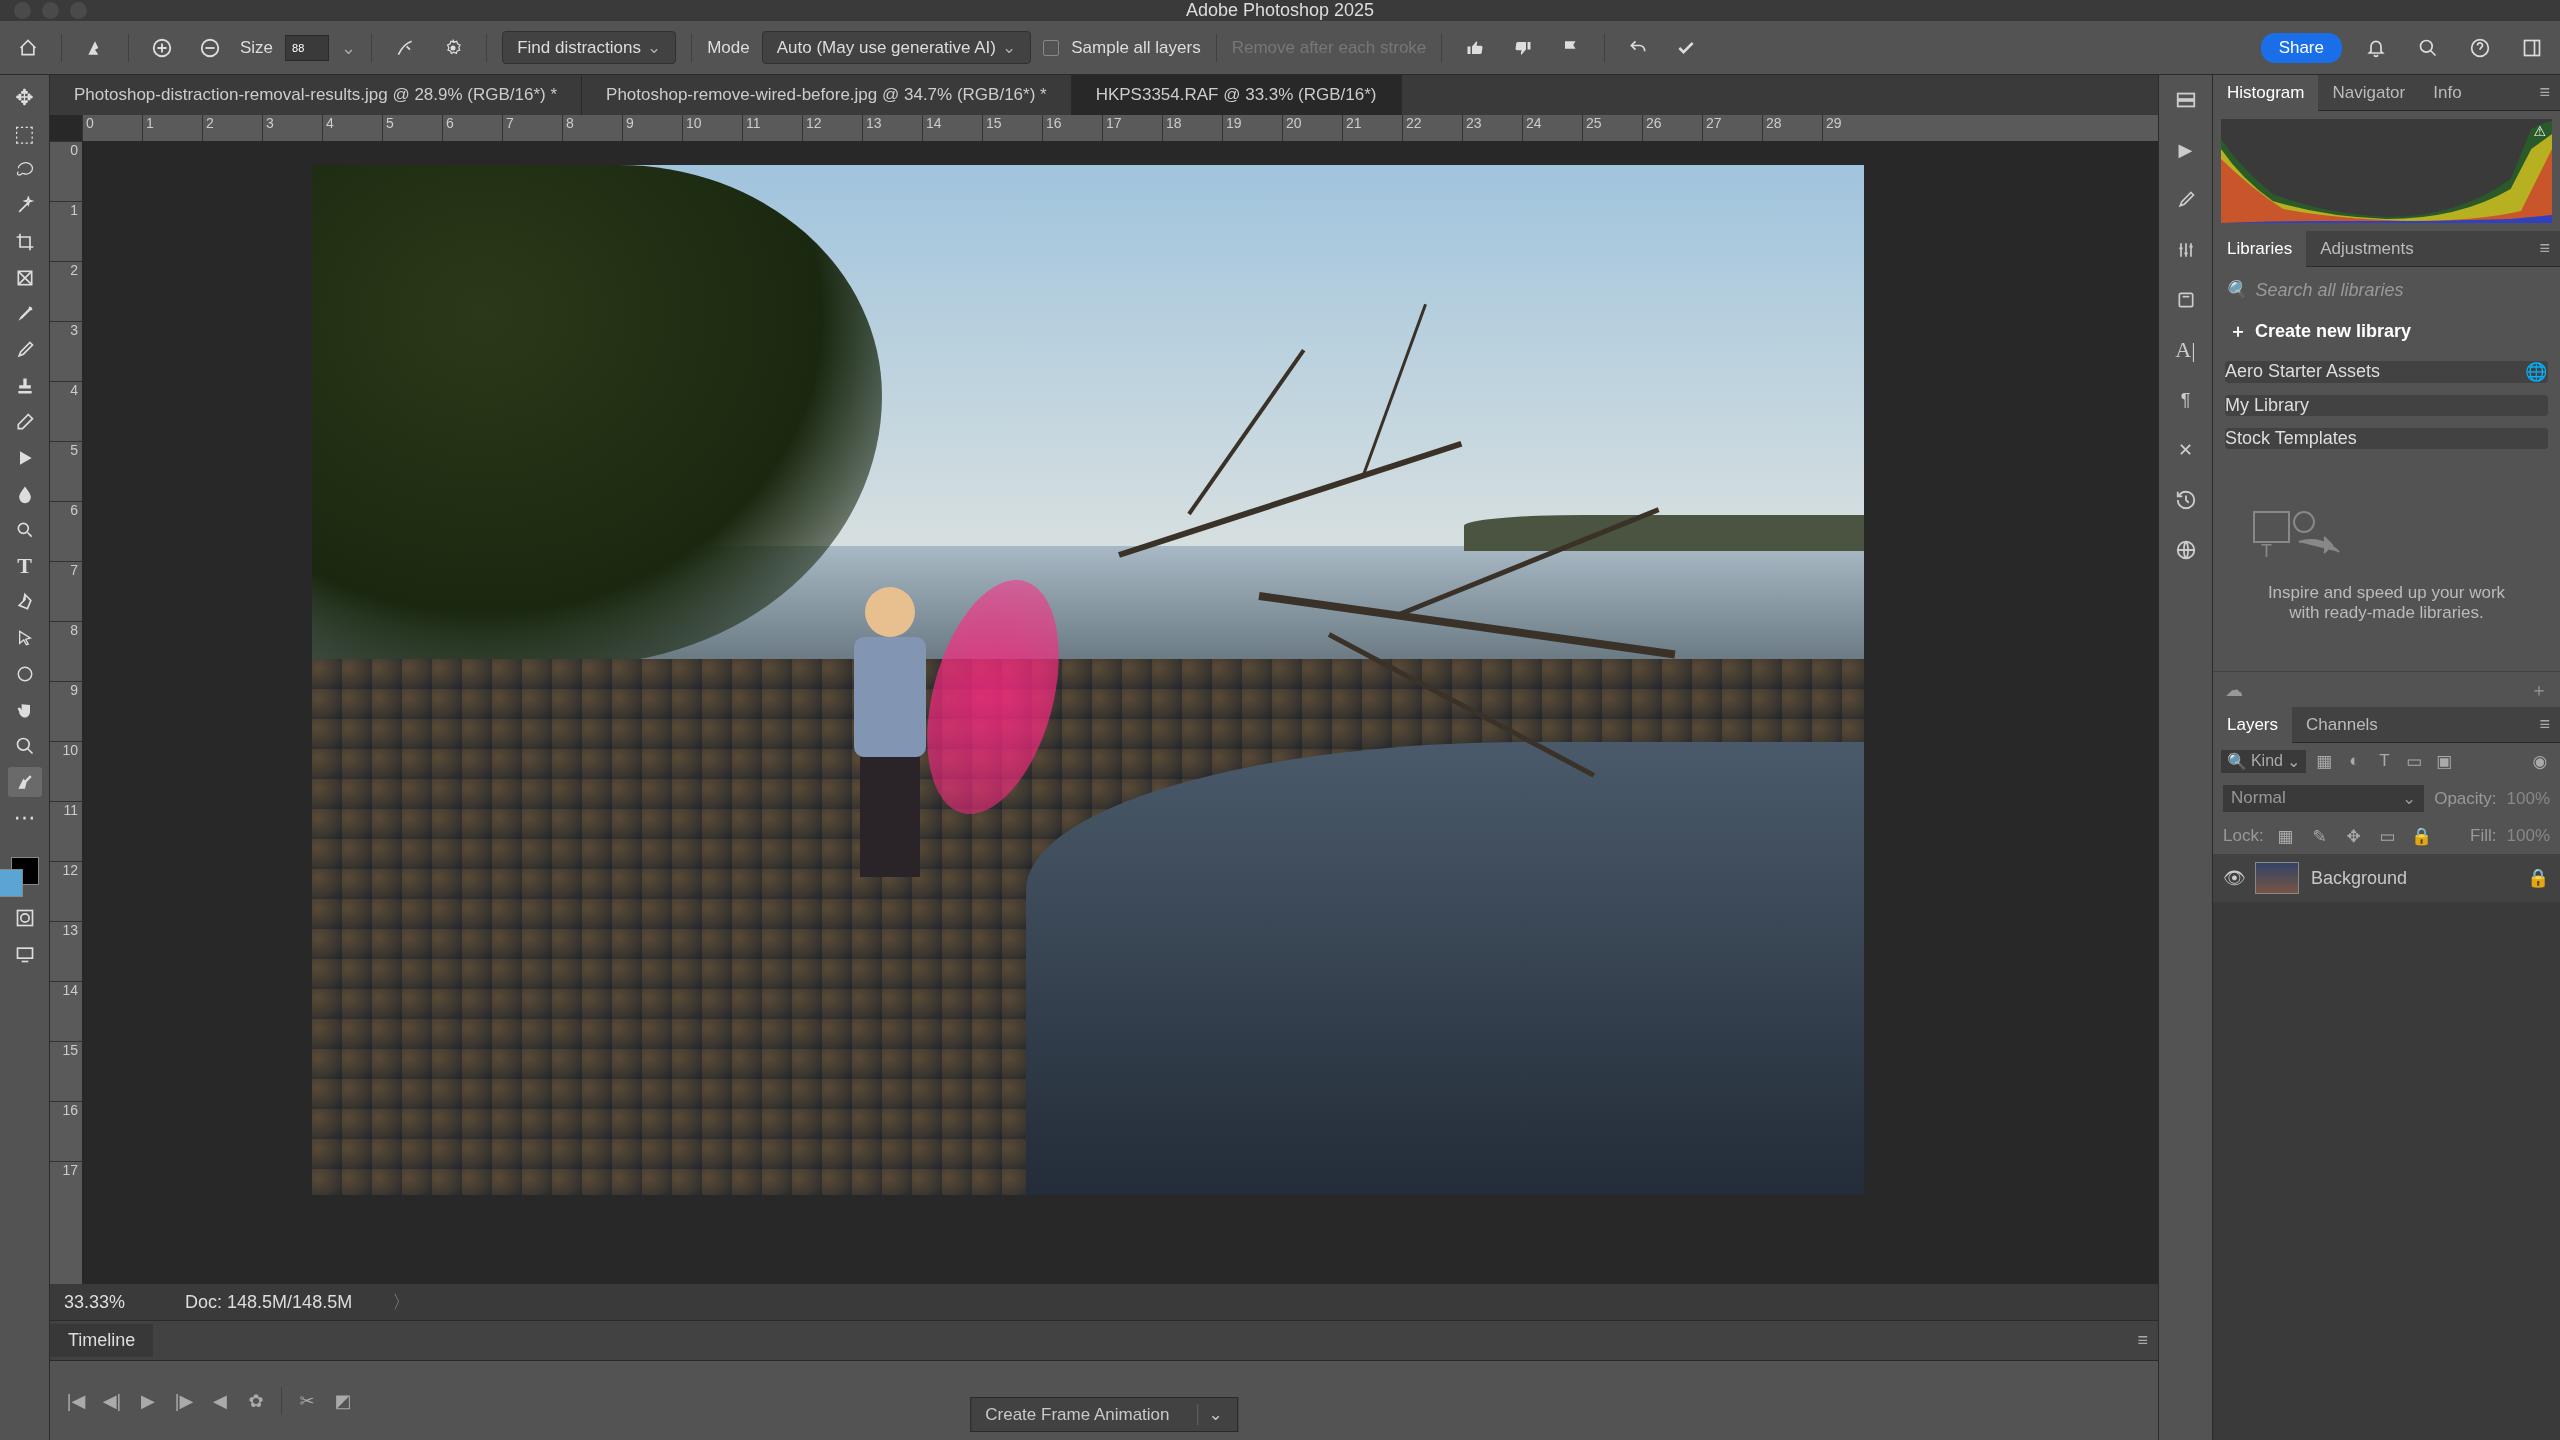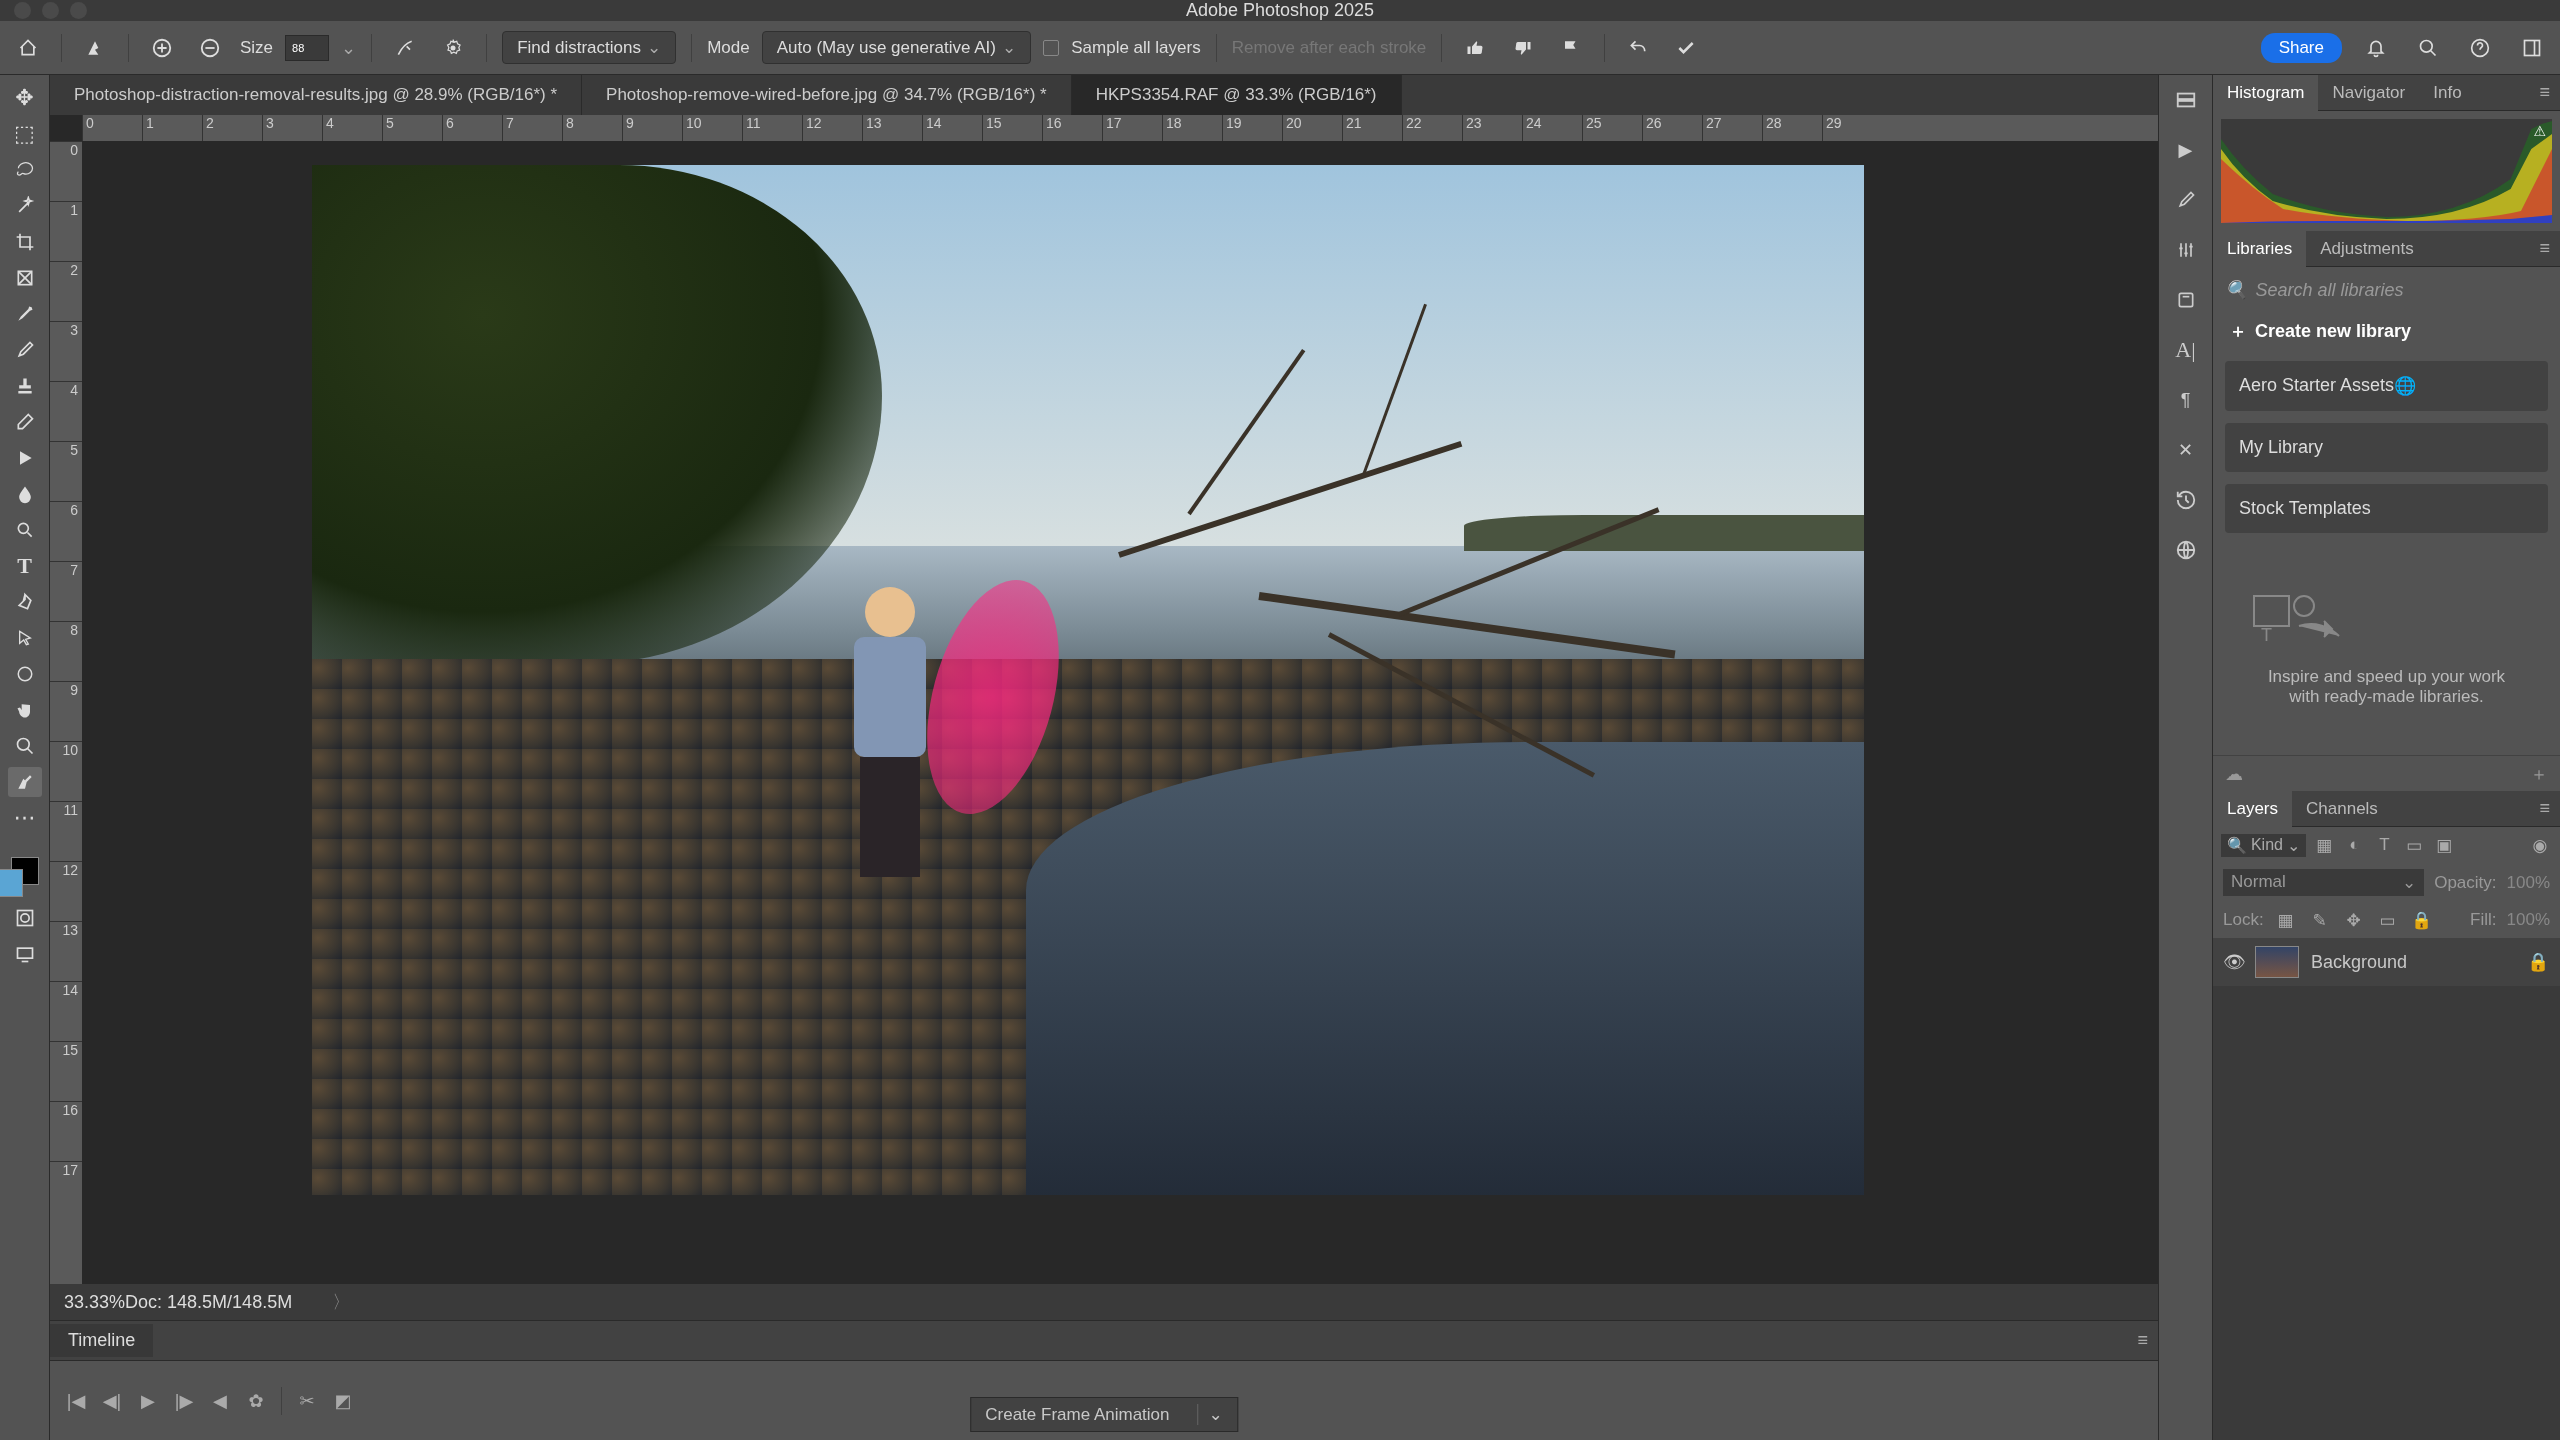--- a/index.html
+++ b/index.html
@@ -43,40 +43,40 @@
 .water2{position:absolute;top:56%;right:0;width:54%;height:48%;background:linear-gradient(to bottom,#4a5a6a,#202834);border-radius:60% 0 0 0/30% 0 0 0}
 .branch{position:absolute;top:22%;left:52%;width:700px;height:400px}
 .br{position:absolute;background:#3a3228;transform-origin:left center}
 .kid{position:absolute;top:41%;left:34%;width:100px;height:300px}
 .kid .head{width:50px;height:50px;background:#e8c090;border-radius:50%;margin:0 auto}
 .kid .body{width:72px;height:120px;background:#8296b4;margin:0 auto;border-radius:10px}
 .kid .legs{width:60px;height:120px;background:#2a2428;margin:0 auto}
 .mask{position:absolute;top:40%;left:40%;width:120px;height:240px;background:radial-gradient(circle,rgba(255,40,130,0.8),rgba(255,40,130,0.5));border-radius:50%;transform:rotate(15deg)}
 .status{position:absolute;bottom:40px;left:0;right:0;height:36px;background:#3a3a3a;display:flex;align-items:center;padding:0 14px;font-size:18px;color:#ddd}
 .status .zoom{font-weight:500}
-.status .doc{}
+.status .doc{margin-left:60px}
 .tl-head{position:absolute;bottom:0;left:0;right:0;height:40px;background:#424242;display:flex;align-items:center;border-top:1px solid #2a2a2a}
 .tl-tab{background:#383838;padding:6px 18px;font-size:18px;color:#ddd}
 .timeline-bar{height:80px;background:#535353;display:flex;align-items:center;padding:8px 12px;gap:8px;border-top:1px solid #2a2a2a;position:relative}
 .tbtn2{width:28px;height:28px;color:#aaa;display:flex;align-items:center;justify-content:center;cursor:pointer}
 .cf{position:absolute;left:50%;transform:translateX(-50%);background:#424242;border:1px solid #2a2a2a;padding:6px 14px;display:flex;align-items:center;gap:28px;font-size:17px;bottom:8px}
 .right-strip{width:54px;background:#535353;border-left:1px solid #2a2a2a;display:flex;flex-direction:column;align-items:center;padding-top:10px;gap:20px}
 .rs-icon{width:30px;height:30px;color:#ccc;display:flex;align-items:center;justify-content:center}
 .panels{flex:0 0 348px;width:348px;background:#535353;display:flex;flex-direction:column;border-left:1px solid #2a2a2a}
 .panel-tabs{height:36px;background:#424242;display:flex;align-items:center;border-bottom:1px solid #2a2a2a}
 .ptab{padding:8px 14px;font-size:17px;color:#bbb;cursor:pointer}
 .ptab.active{background:#535353;color:#fff}
 .ptab-menu{margin-left:auto;padding:0 10px;color:#aaa}
 .histogram{height:120px;background:#535353;padding:8px;position:relative}
 .histo-g{width:100%;height:100%;background:#3a3a3a;position:relative;overflow:hidden}
 .warn{position:absolute;top:4px;right:6px;color:#fff;font-size:14px}
 .libraries-body{flex:0 0 auto;background:#535353;padding:12px;display:flex;flex-direction:column;gap:12px}
 .search-lib{display:flex;align-items:center;gap:8px;color:#999;font-size:18px;font-style:italic}
 .lib-btn{display:flex;align-items:center;gap:8px;font-size:18px;font-weight:600;color:#fff;padding:6px 4px}
-.lib-item{background:#424242;padding:14px;border-radius:4px;font-size:18px;color:#ddd;display:flex;justify-content:flex-start}
+.lib-item{background:#424242;border-radius:4px;font-size:18px;color:#ddd;display:flex;justify-content:space-between}
 .lib-promo{text-align:center;color:#bbb;font-size:17px;padding:36px 24px}
 .lib-promo svg{margin-bottom:16px}
 .lib-foot{height:36px;display:flex;justify-content:space-between;align-items:center;padding:0 12px;color:#999;border-top:1px solid #424242}
 .layers-head{display:flex;align-items:center;gap:6px;padding:6px 8px;background:#535353}
 .layers-head .filter{background:#3a3a3a;padding:2px 6px;font-size:16px;color:#aaa;display:flex;align-items:center;gap:4px}
 .lh-icon{width:24px;height:24px;color:#aaa;display:flex;align-items:center;justify-content:center;cursor:pointer;font-size:17px}
 .layers-row{display:flex;align-items:center;padding:6px 10px;gap:10px;font-size:17px;color:#999}
 .ldrop{flex:1;background:#3a3a3a;padding:3px 8px}
 .l-num{color:#888}
 .layer-item{display:flex;align-items:center;padding:8px 10px;gap:12px;background:#424242}

